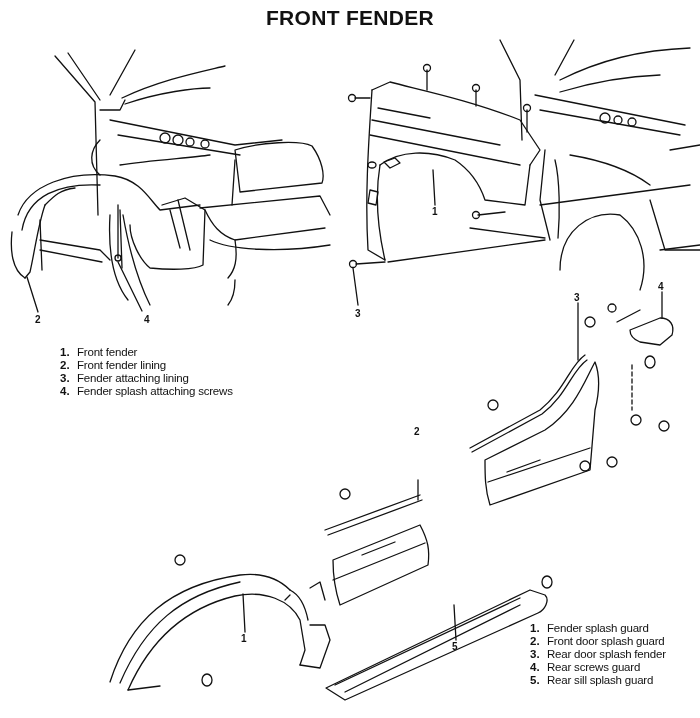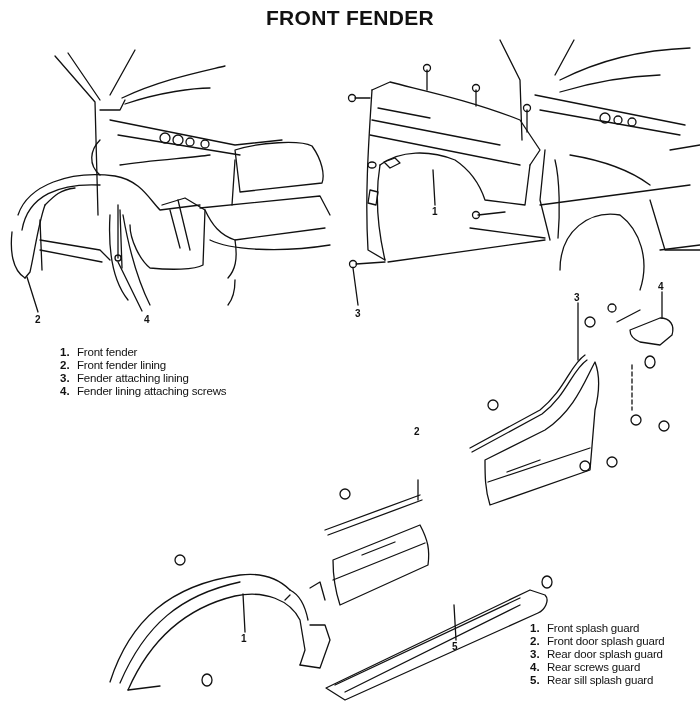--- a/index.html
+++ b/index.html
@@ -192,36 +192,36 @@
   <div class="row">
       <span class="num">2.</span>
       <span class="lbl">Front fender lining</span>
     </div>
   <div class="row">
       <span class="num">3.</span>
       <span class="lbl">Fender attaching lining</span>
     </div>
   <div class="row">
       <span class="num">4.</span>
-      <span class="lbl">Fender lining attaching screws</span>
+      <span class="lbl">Fender splash attaching screws</span>
     </div>
 </div>
 
 <div class="legend" style="left:530px; top:622px;">
   <div class="row">
       <span class="num">1.</span>
-      <span class="lbl">Front splash guard</span>
+      <span class="lbl">Fender splash guard</span>
     </div>
   <div class="row">
       <span class="num">2.</span>
       <span class="lbl">Front door splash guard</span>
     </div>
   <div class="row">
       <span class="num">3.</span>
-      <span class="lbl">Rear door splash guard</span>
+      <span class="lbl">Rear door splash fender</span>
     </div>
   <div class="row">
       <span class="num">4.</span>
       <span class="lbl">Rear screws guard</span>
     </div>
   <div class="row">
       <span class="num">5.</span>
       <span class="lbl">Rear sill splash guard</span>
     </div>
 </div>

